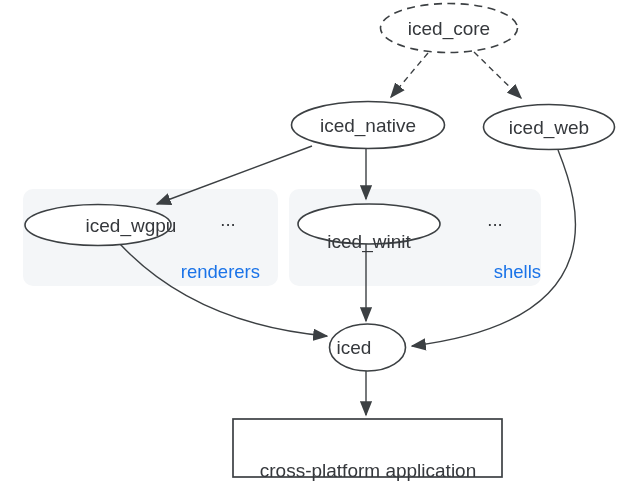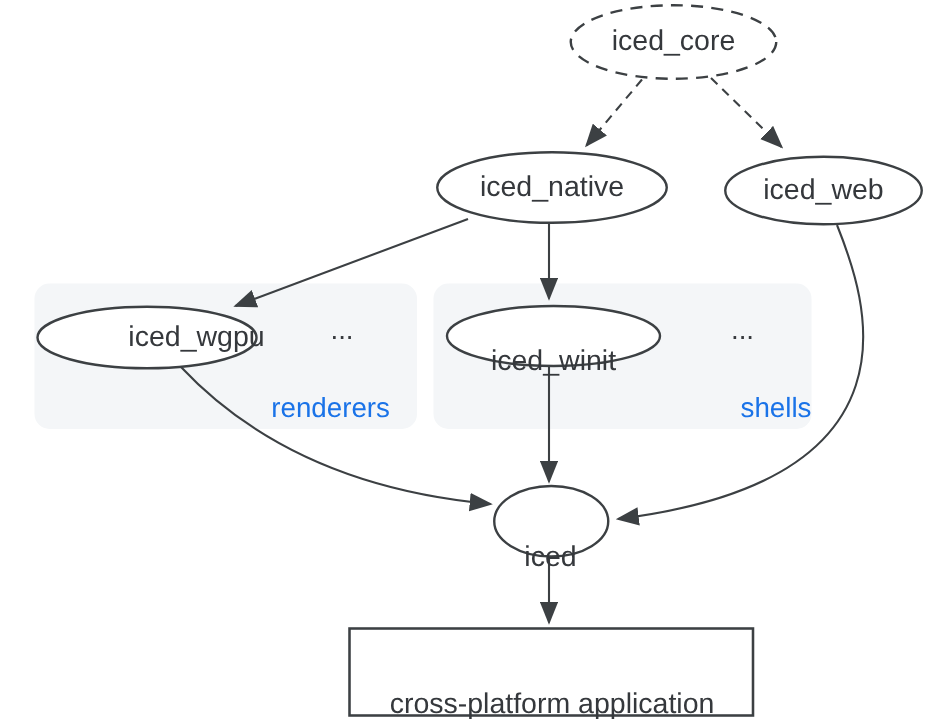--- a/index.html
+++ b/index.html
@@ -101,17 +101,17 @@
   <div class="node-label" style="left: 449px; top: 28px;">iced_core</div>
 
   <div class="node-label" style="left: 368px; top: 125px;">iced_native</div>
 
   <div class="node-label" style="left: 549px; top: 127px;">iced_web</div>
 
   <div class="node-label" style="left: 98px; top: 225px; margin-left: 33px;">iced_wgpu</div>
 
   <div class="node-label" style="left: 369px; top: 224px; margin-top: 17px;">iced_winit</div>
 
-  <div class="node-label" style="left: 367px; top: 347px; margin-top: 25px;">iced</div>
+  <div class="node-label" style="left: 354px; top: 347px;">iced</div>
 
   <div class="node-label" style="left: 368px; top: 470px;">cross-platform application</div>
 
 </div>
 
 </body></html>

